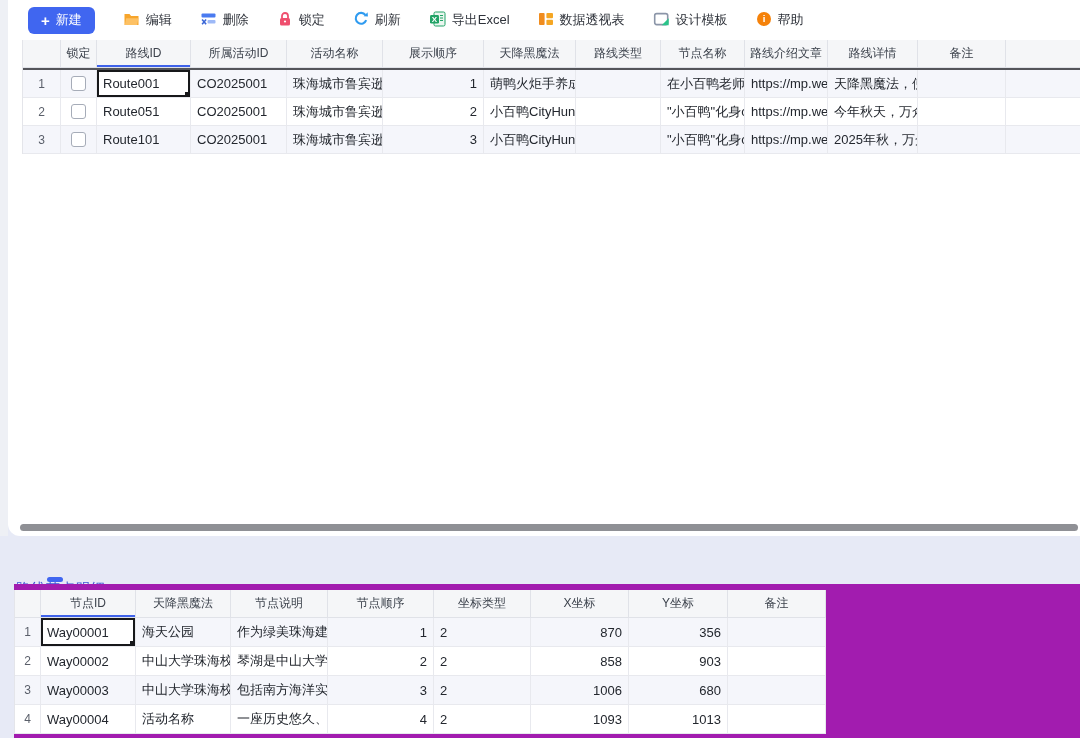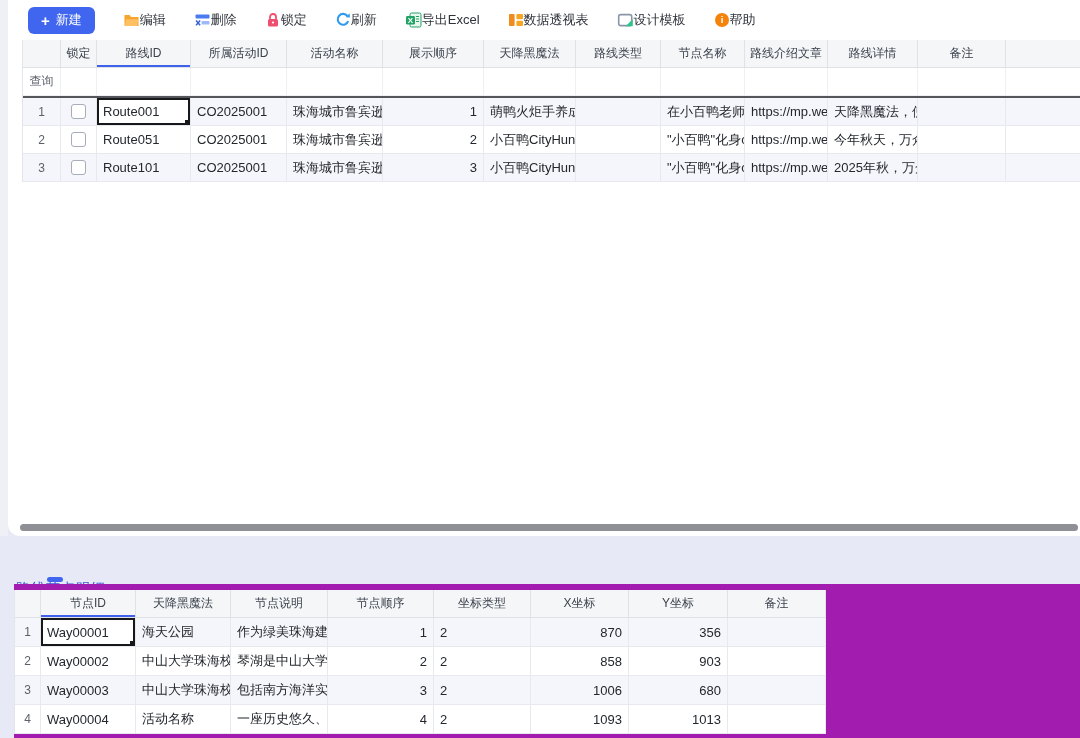--- a/index.html
+++ b/index.html
@@ -10,21 +10,21 @@
     -webkit-font-smoothing:antialiased;
   }
   
   .top-panel{position:absolute;left:8px;top:0;right:0;height:536px;background:#fff;border-radius:0 0 0 12px}
   .tl-strip{position:absolute;left:0;top:0;width:8px;height:536px;background:#eef0f5}
 
   
   .toolbar{position:absolute;left:28px;top:0;height:40px;display:flex;align-items:center;gap:28px}
   .btn-new{display:flex;align-items:center;gap:6px;background:#4066f0;color:#fff;height:27px;padding:0 13px;border-radius:6px;font-size:13px;cursor:pointer;border:none}
   .btn-new .plus{font-size:15px;font-weight:bold;line-height:1}
-  .tb-item{display:flex;align-items:center;font-size:13px;color:#2e323a;cursor:pointer;white-space:nowrap}
+  .tb-item{display:flex;align-items:flex-start;gap:6px;font-size:13px;color:#2e323a;cursor:pointer;white-space:nowrap}
   .tb-item svg{display:block}
 
   
   .trow{display:flex}
   .tc{box-sizing:border-box;border-right:1px solid #e8e9ee;border-bottom:1px solid #e8e9ee;
       font-size:13px;color:#23272e;display:flex;align-items:center;padding:0 6px;
       overflow:hidden;white-space:nowrap;background:#fff}
   .thead .tc{background:#f5f6f8;justify-content:center;color:#3c424c;font-size:12px;border-color:#e0e2e8;position:relative}
   .filter .tc{background:#fff;border-color:#eef0f4}
   .num{justify-content:center;color:#5a5f6a;font-size:12px;padding:0}
@@ -167,37 +167,20 @@
       <div class="tc t-c6">天降黑魔法</div>
       <div class="tc t-c7">路线类型</div>
       <div class="tc t-c8">节点名称</div>
       <div class="tc t-c9">路线介绍文章</div>
       <div class="tc t-c10">路线详情</div>
       <div class="tc t-c11">备注</div>
       <div class="tc t-c12"></div>
     </div>
   </div>
 
-  <div class="filter">
-    <div class="trow">
-      <div class="tc t-c0 num">查询</div>
-      <div class="tc t-c1"></div>
-      <div class="tc t-c2"></div>
-      <div class="tc t-c3"></div>
-      <div class="tc t-c4"></div>
-      <div class="tc t-c5"></div>
-      <div class="tc t-c6"></div>
-      <div class="tc t-c7"></div>
-      <div class="tc t-c8"></div>
-      <div class="tc t-c9"></div>
-      <div class="tc t-c10"></div>
-      <div class="tc t-c11"></div>
-      <div class="tc t-c12"></div>
-    </div>
-  </div>
 
   <div class="tbody-sep">
     <div class="trow odd">
       <div class="tc t-c0 num">1</div>
       <div class="tc t-c1 cb">
           <span class="cbx"></span>
         </div>
       <div class="tc t-c2 selcell">Route001</div>
       <div class="tc t-c3">CO2025001</div>
       <div class="tc t-c4">珠海城市鲁宾逊</div>

